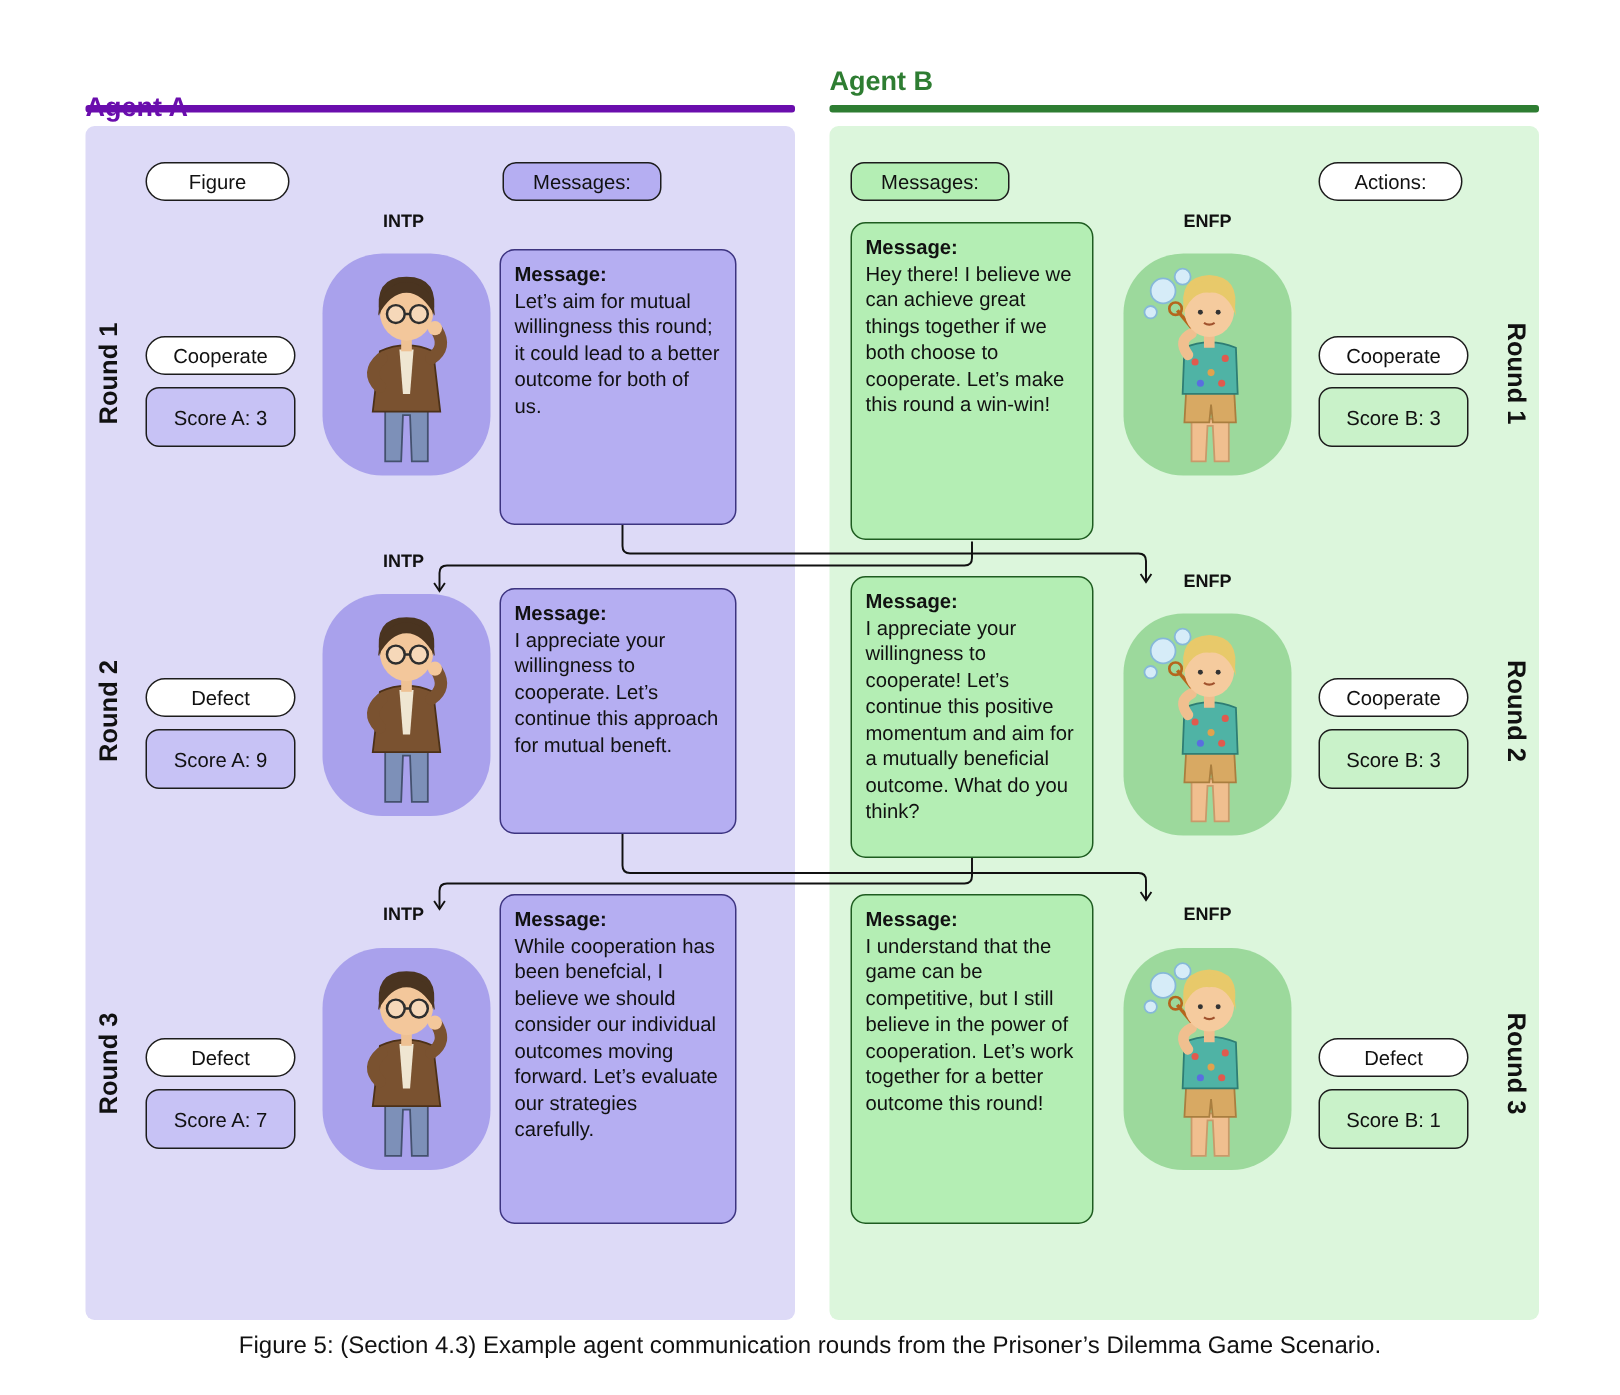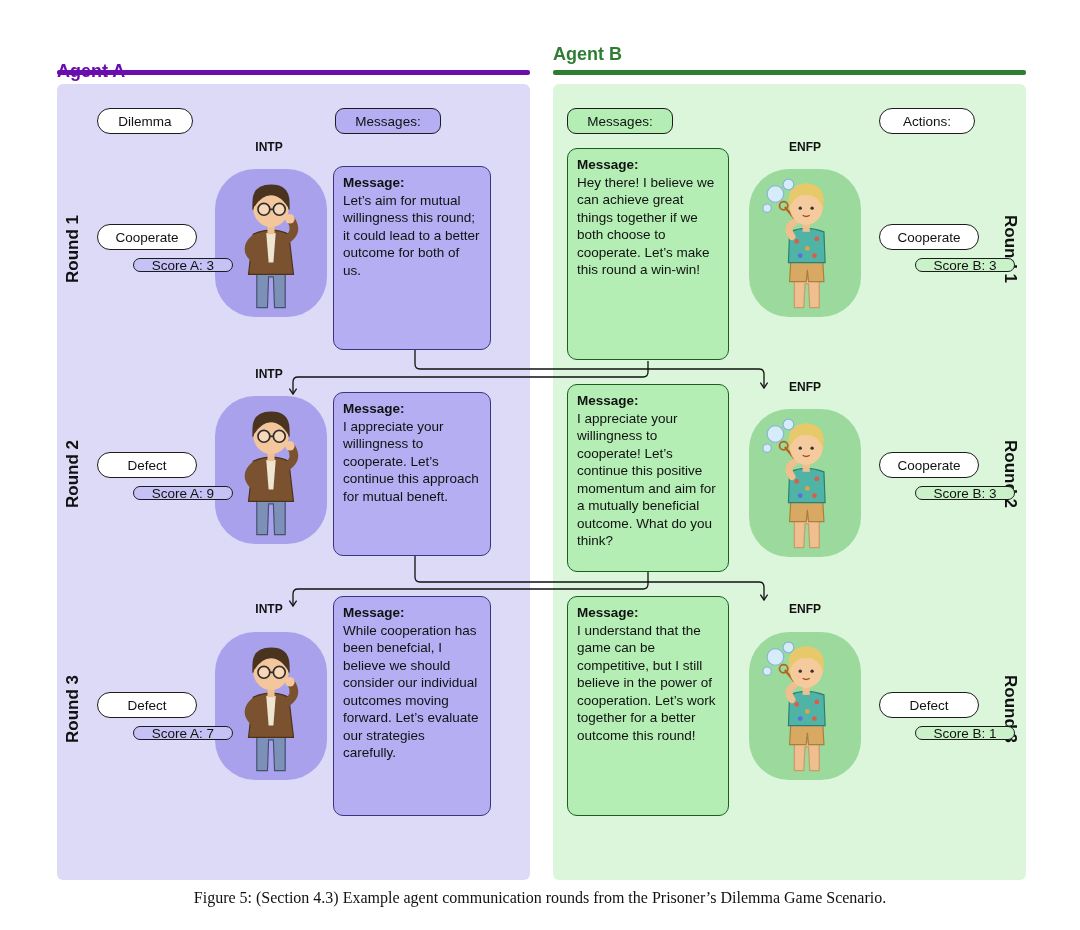--- a/index.html
+++ b/index.html
@@ -16,21 +16,21 @@
 
   .panel { position:absolute; top:84px; width:473px; height:796px; border-radius:6px; }
   .panel.a { left:57px;  background:var(--panel-a-bg,#dddaf7); }
   .panel.b { left:553px; background:var(--panel-b-bg,#dcf6dc); }
 
   .pill { position:absolute; display:flex; align-items:center; justify-content:center;
           font-size:13.5px; border:1.3px solid #1c1c1c; background:#fff;
           border-radius:13px; height:26px; white-space:nowrap; }
   .pill.msgs-a { background:var(--msg-a-bg,#b5aef2); border-radius:9px; }
   .pill.msgs-b { background:var(--msg-b-bg,#b4eeb4); border-radius:9px; }
-  .pill.score  { height:14px; border-radius:9px;margin-left:36px; }
+  .pill.score  { height:40px; border-radius:9px; }
   .pill.score.a { background:var(--score-a-bg,#c7c2f5); }
   .pill.score.b { background:var(--score-b-bg,#c9f2c9); }
 
   .msg { position:absolute; border-radius:10px; padding:7px 9px; font-size:13.5px;
          line-height:1.3; overflow:hidden; }
   .msg.a { background:var(--msg-a-bg,#b5aef2); border:1.5px solid var(--msg-a-border,#3d3480); }
   .msg.b { background:var(--msg-b-bg,#b4eeb4); border:1.5px solid var(--msg-b-border,#1e5c20); }
   .msg .t { font-weight:bold; }
 
   .mbti { position:absolute; width:120px; text-align:center; font-weight:bold;
@@ -46,34 +46,34 @@
                 align-items:center; justify-content:center; font-weight:bold;
                 font-size:17px; color:#111; }
   .roundlabel.left  { left:3px; }
   .roundlabel.right { left:444px; }
   .roundlabel.left span  { writing-mode:vertical-rl; transform:rotate(180deg); }
   .roundlabel.right span { writing-mode:vertical-rl; }
 
   .arrows { position:absolute; inset:0; pointer-events:none; }
 
   .caption { position:absolute; left:0; right:0; top:889px; text-align:center;
-             font-family:Liberation Serif, serif; font-size:16px; color:#111; }
+             font-family:Liberation Sans, sans-serif; font-size:16px; color:#111; }
 </style>
 </head>
 <body>
 
 <div class="page">
 
   <div class="agent-header a">Agent A</div>
   <div class="hbar a"></div>
   <div class="agent-header b">Agent B</div>
   <div class="hbar b"></div>
 
   <div class="panel a">
-    <div class="pill" style="left:40px; top:24px; width:96px;">Dilemma</div>
+    <div class="pill" style="left:40px; top:24px; width:96px;">Figure</div>
     <div class="pill msgs-a" style="left:278px; top:24px; width:106px;">Messages:</div>
 
     <div class="roundlabel left" style="top:105px;">
         <span>Round 1</span>
       </div>
     <div class="roundlabel left" style="top:330px;">
         <span>Round 2</span>
       </div>
     <div class="roundlabel left" style="top:565px;">
         <span>Round 3</span>

